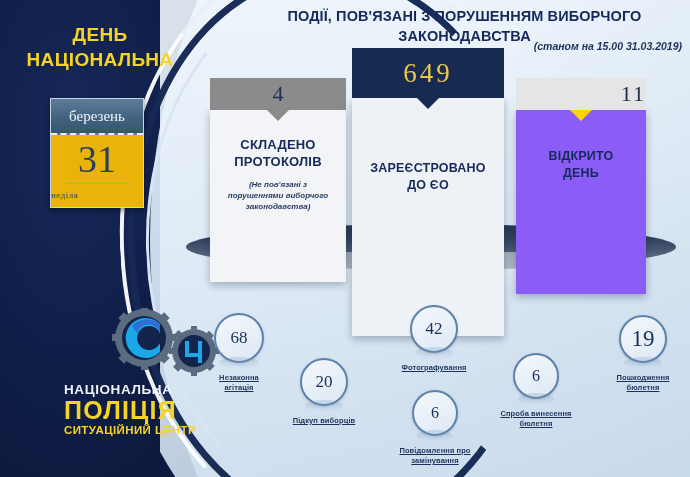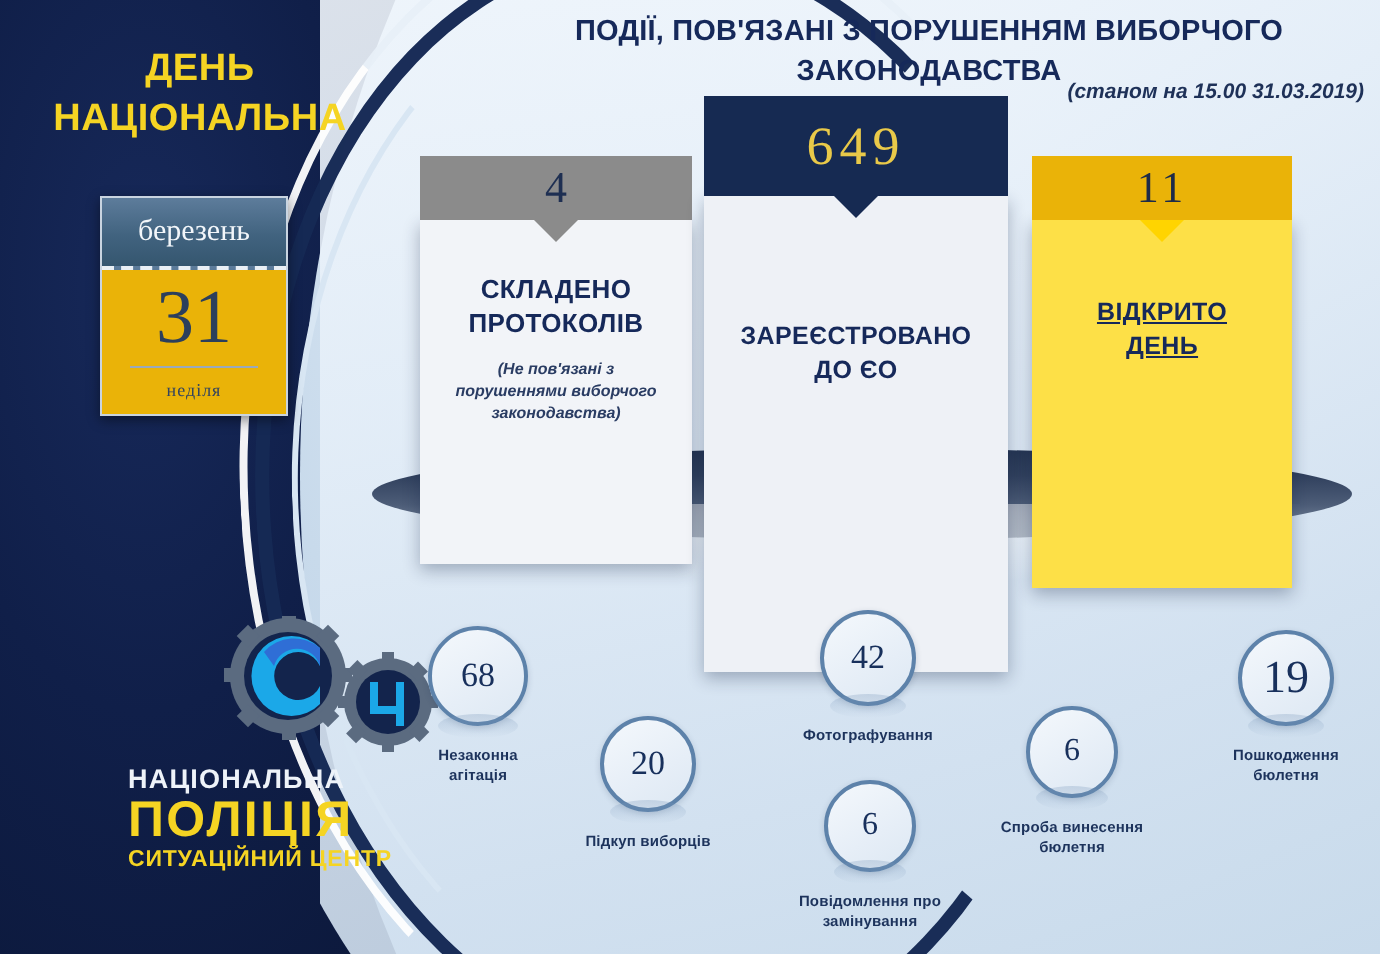--- a/index.html
+++ b/index.html
@@ -65,21 +65,21 @@
     font-family:"Liberation Serif","DejaVu Serif",serif;
     border-bottom:2px dashed #e9eff5;
   }
   .cal-day{
     height:48px;display:flex;align-items:center;justify-content:center;
     font-family:"Liberation Serif","DejaVu Serif",serif;
     font-size:38px;color:#2c3f5c;
   }
   .cal-rule{height:1px;background:#9aa9bb;margin:0 14px;}
   .cal-dow{
-    text-align:center;font-size:9px;color:#33445f;padding-top:6px;letter-spacing:.5px;
+    text-align:left;font-size:9px;color:#33445f;padding-top:6px;letter-spacing:.5px;
     font-family:"Liberation Serif","DejaVu Serif",serif;
   }
 
   
   .logo-wrap{position:absolute;left:16px;top:308px;width:200px;text-align:left;margin-left:48px;}
   .logo-mark{width:132px;height:72px;margin:0 auto;display:block;}
   .logo-l1{color:#eef3f9;font-size:13.5px;font-weight:bold;letter-spacing:.6px;margin-top:2px;}
   .logo-l2{color:#f5d423;font-size:25px;font-weight:bold;letter-spacing:1.2px;line-height:27px;}
   .logo-l3{color:#f5d423;font-size:11.5px;font-weight:bold;letter-spacing:.4px;}
 
@@ -133,37 +133,37 @@
 
   
   #card2{left:352px;top:48px;width:152px;}
   #card2 .card-head{background:#162a52;height:50px;line-height:50px;font-size:27px;color:#e9c949;letter-spacing:3px;}
   #card2 .card-head .notch{border-top:11px solid #162a52;}
   #card2 .card-body{height:176px;padding-top:62px;background:#eef1f6;}
   #card2 .card-label{font-size:12.5px;}
 
   
   #card3{left:516px;top:78px;width:130px;}
-  #card3 .card-head{background:#eab308;height:32px;line-height:32px;font-size:22px;color:#1d2b49;letter-spacing:2px;}
+  #card3 .card-head{background:#e5e5e5;height:32px;line-height:32px;font-size:22px;color:#1d2b49;letter-spacing:2px;text-align:right;}
   #card3 .card-head .notch{border-top:11px solid #ffd400;}
-  #card3 .card-body{height:146px;padding-top:38px;background:#fde047;text-decoration:underline;}
+  #card3 .card-body{height:146px;padding-top:38px;background:#8b5cf6;}
   #card3 .card-label{font-size:12.5px;}
 
   
   .stat{position:absolute;text-align:center;}
   .bubble{
     border-radius:50%;border:2px solid #5d82aa;
     background:linear-gradient(150deg,#f4f8fc 0%,#e6eef7 60%,#dde8f3 100%);
     display:flex;align-items:center;justify-content:center;
     color:#18305c;font-family:"Liberation Serif","DejaVu Serif",serif;
     box-shadow:0 1px 3px rgba(30,50,85,.18);
     margin:0 auto;
   }
   .stat-cap{
-    margin-top:7px;font-size:7.5px;font-weight:bold;color:#1d335c;line-height:10px;letter-spacing:.1px;
+    margin-top:7px;font-size:7.5px;font-weight:bold;color:#1d335c;line-height:10px;letter-spacing:.1px;text-decoration:underline;
   }
   .reflect{
     height:12px;margin:0 auto;border-radius:50%;
     background:linear-gradient(180deg,rgba(120,150,185,.30),rgba(120,150,185,0));
     position:relative;top:-6px;
   }
 </style>
 </head>
 <body>
 

